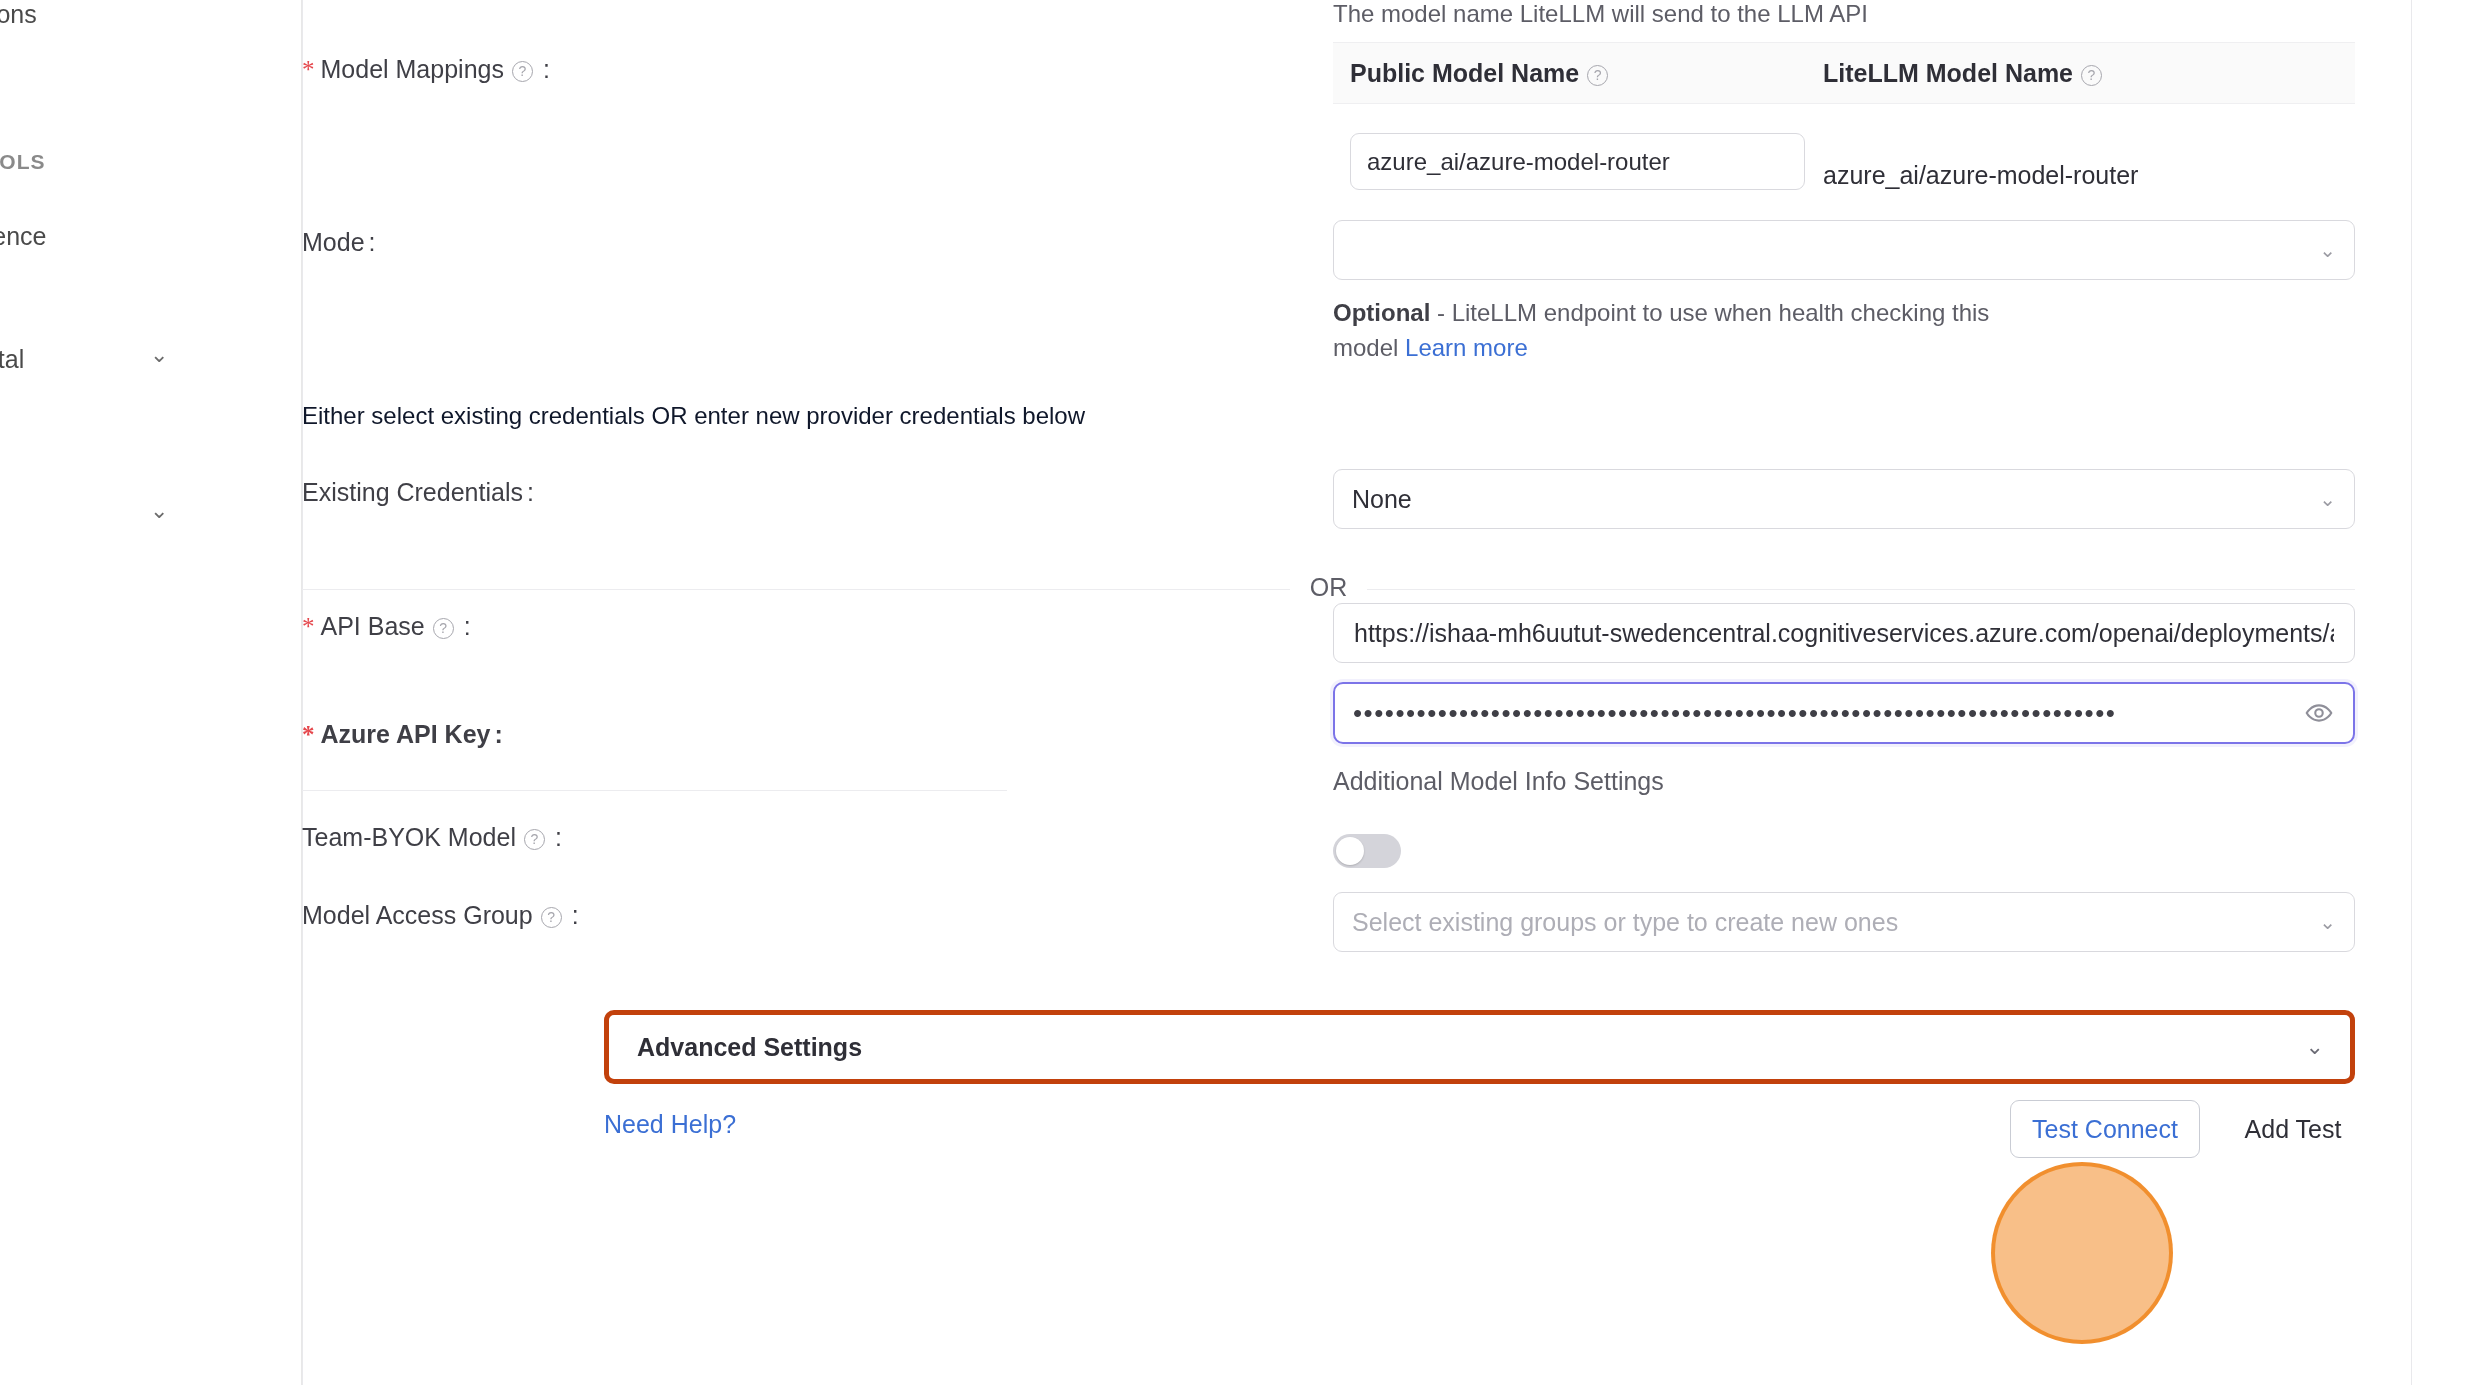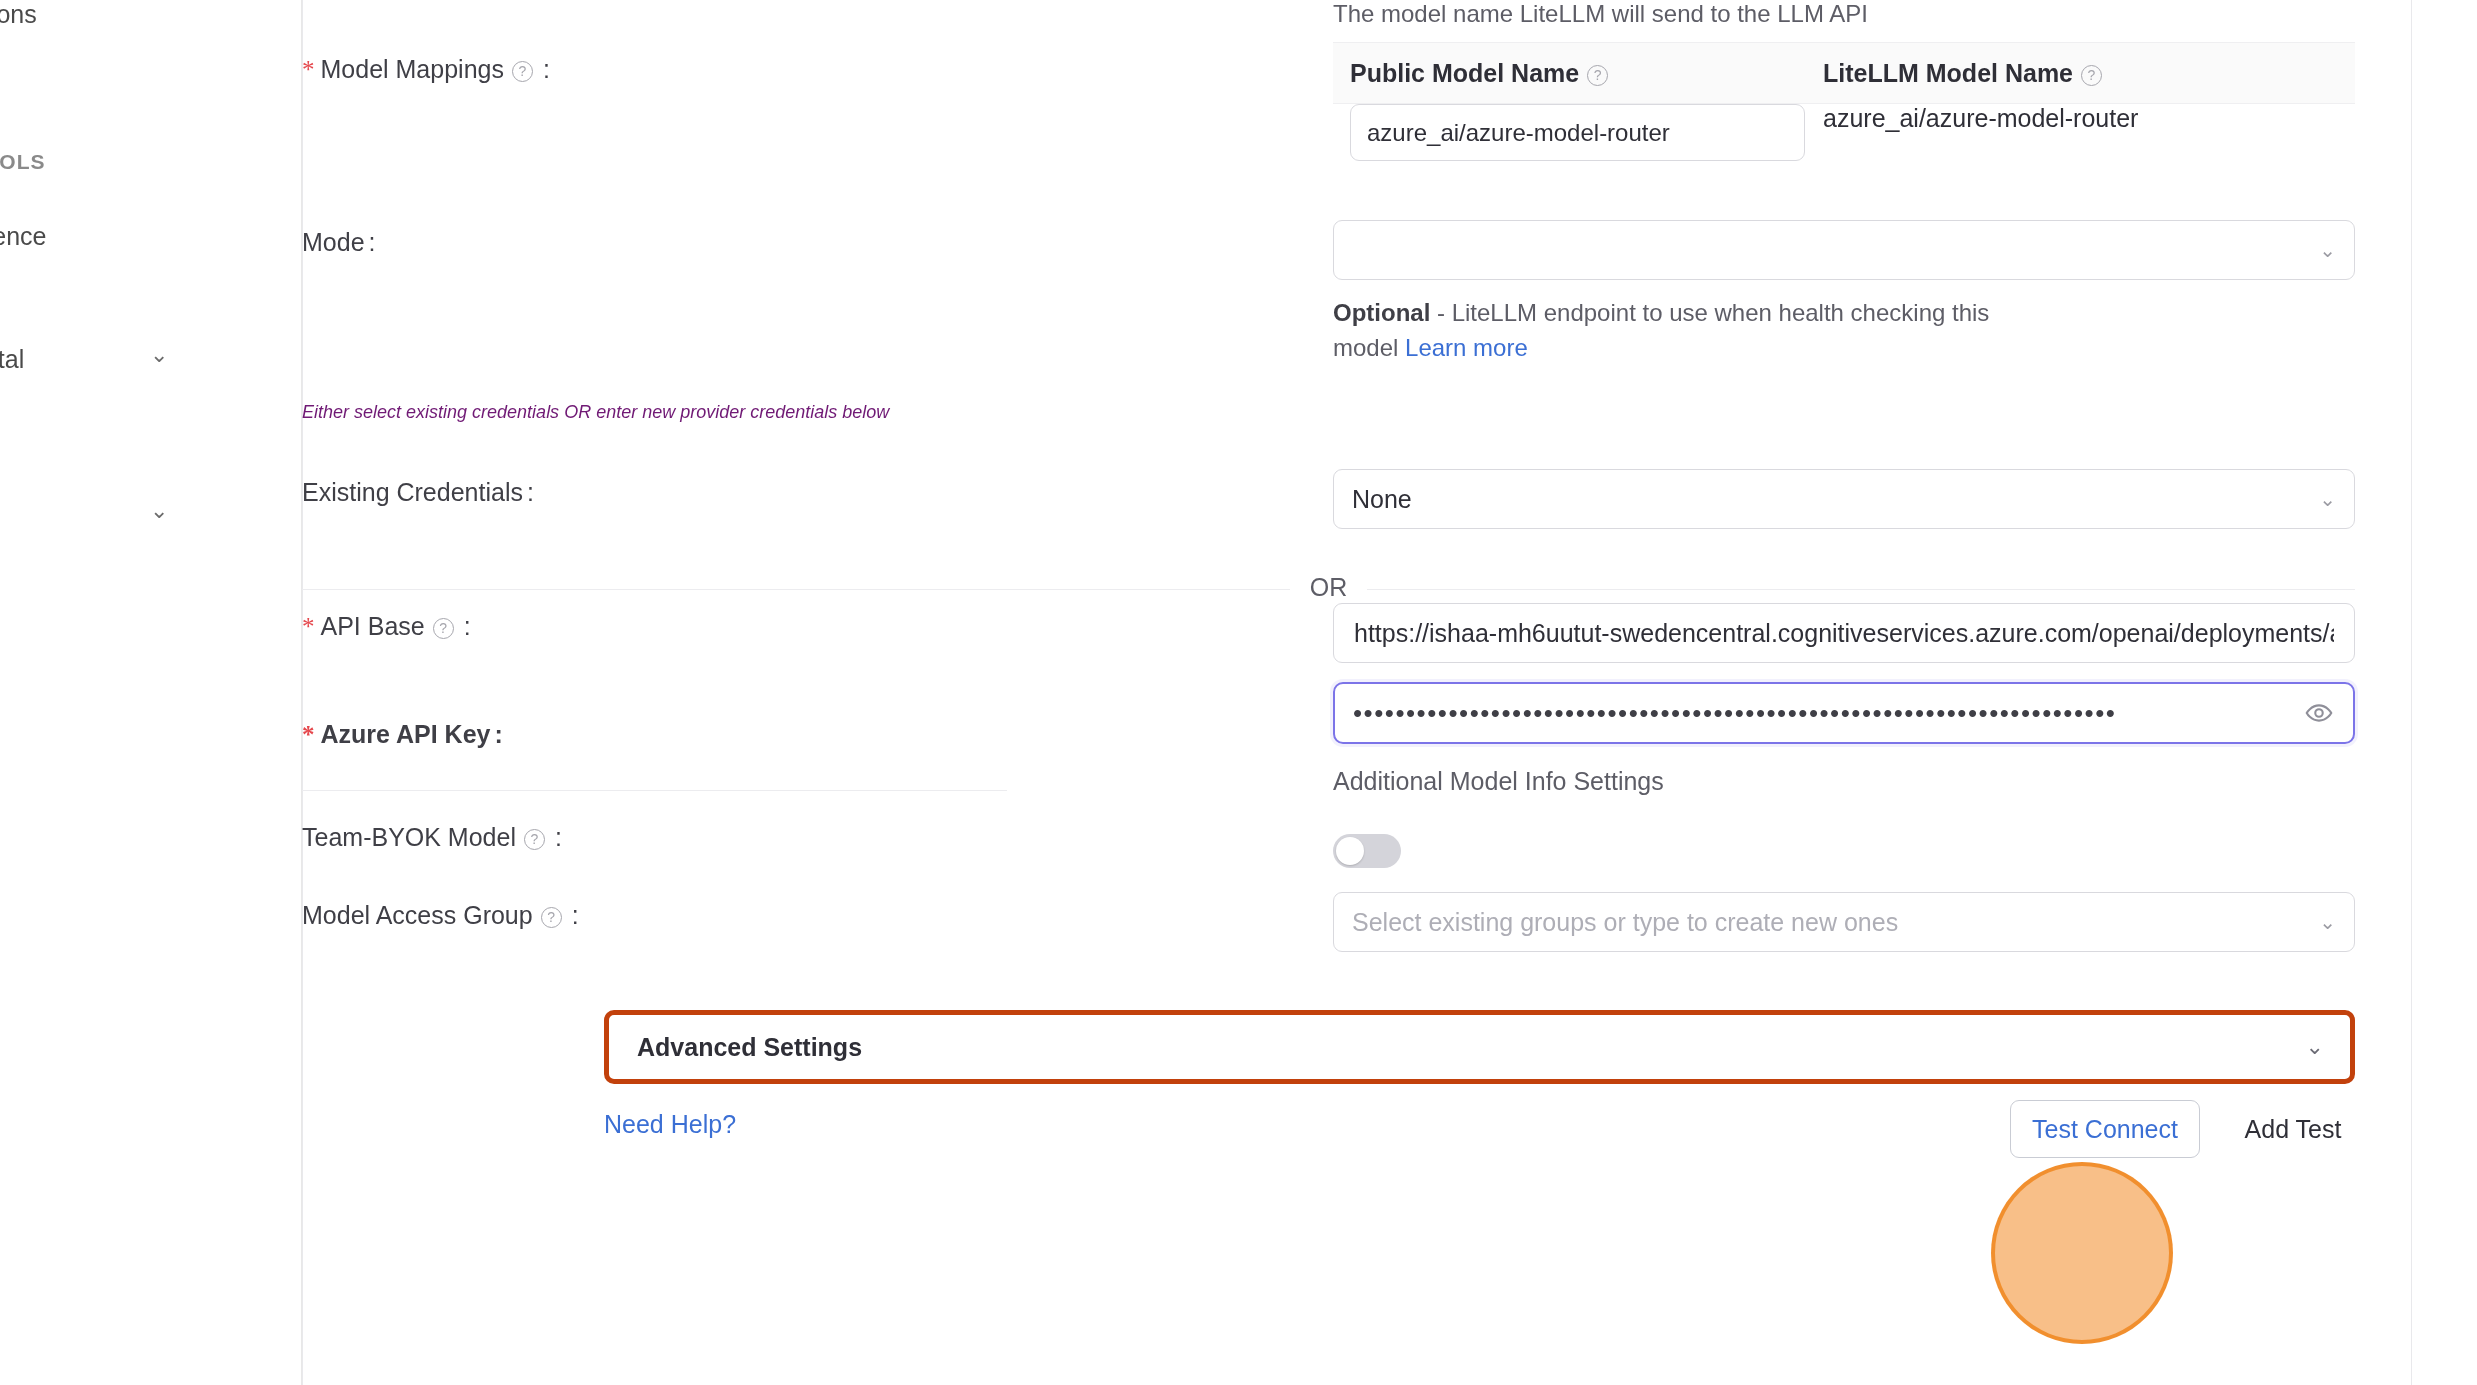--- a/index.html
+++ b/index.html
@@ -110,21 +110,21 @@
     height: 62px;
     align-items: center;
   }
   .map-head .c1 { width: 480px; padding-left: 17px; }
   .map-head .c2 { flex: 1; padding-left: 10px; }
   .map-head span.t {
     font-size: 25px;
     font-weight: 600;
     color: #2f2f37;
   }
-  .map-body { display: flex; align-items: flex-start; height: 86px; }
+  .map-body { display: flex; align-items: flex-end; height: 86px; }
   .map-body .c1 { width: 480px; padding-left: 17px; }
   .map-body .c2 { flex: 1; padding-left: 10px; font-size: 25px; color: #2f2f37; }
   .map-input {
     width: 455px; height: 57px;
     border: 1px solid #d9d9de;
     border-radius: 9px;
     padding: 0 16px;
     font-size: 24px;
     color: #2f2f37;
     font-family: "Liberation Sans", sans-serif;
@@ -169,23 +169,22 @@
     font-size: 24px;
     color: #5d5d66;
     line-height: 1.45;
   }
   .optional-note b { color: #3f3f46; font-weight: 700; }
   .link { color: #3b6fd4; text-decoration: none; }
 
   .either-note {
     position: absolute;
     left: 302px; top: 402px;
-    font-size: 18px;
-    color: #701a75;
-    font-style: italic;
+    font-size: 24px;
+    color: #0f172a;
   }
 
   
   .or-wrap {
     position: absolute;
     left: 302px; top: 545px;
     width: 1751px;
     display: flex;
     align-items: center;
   }

